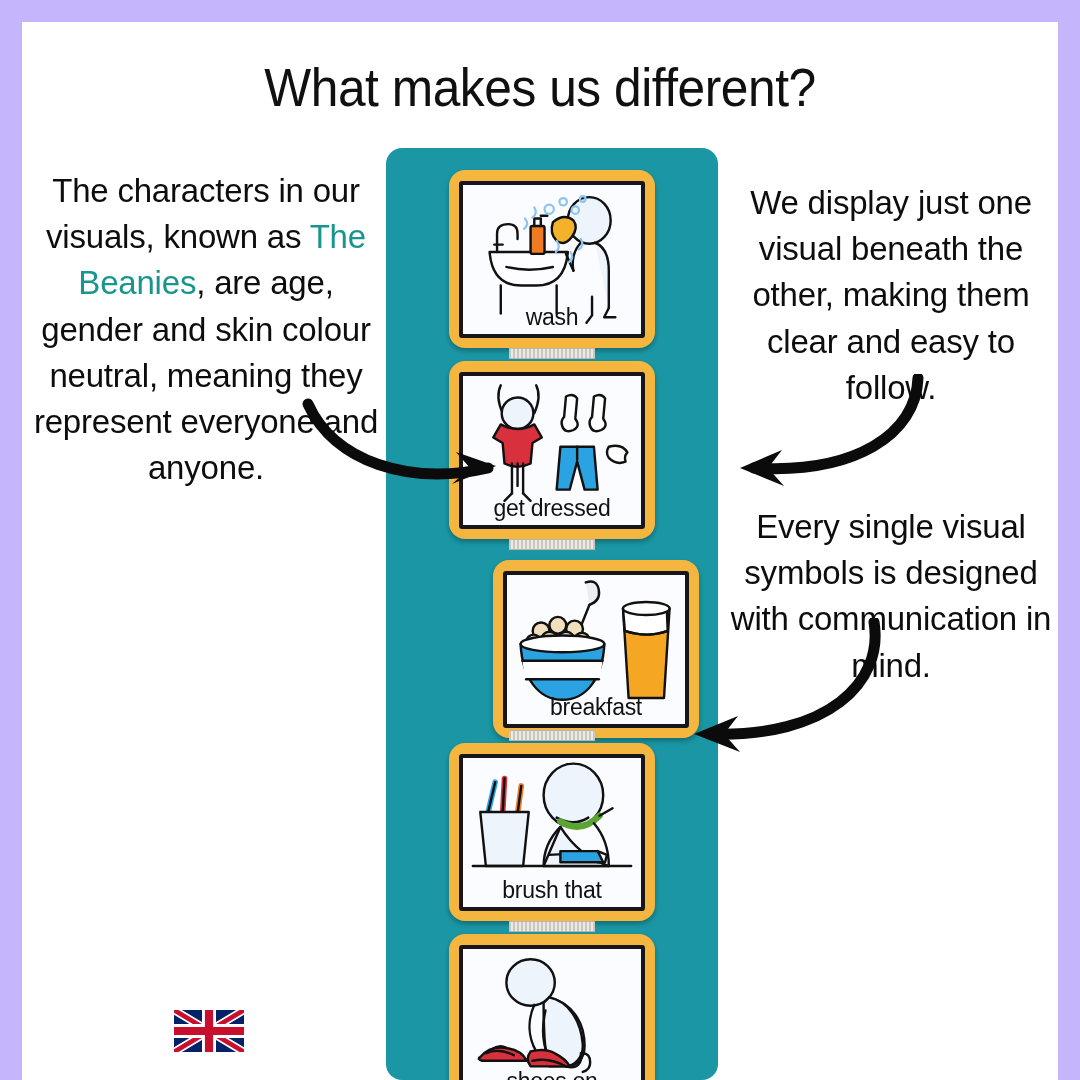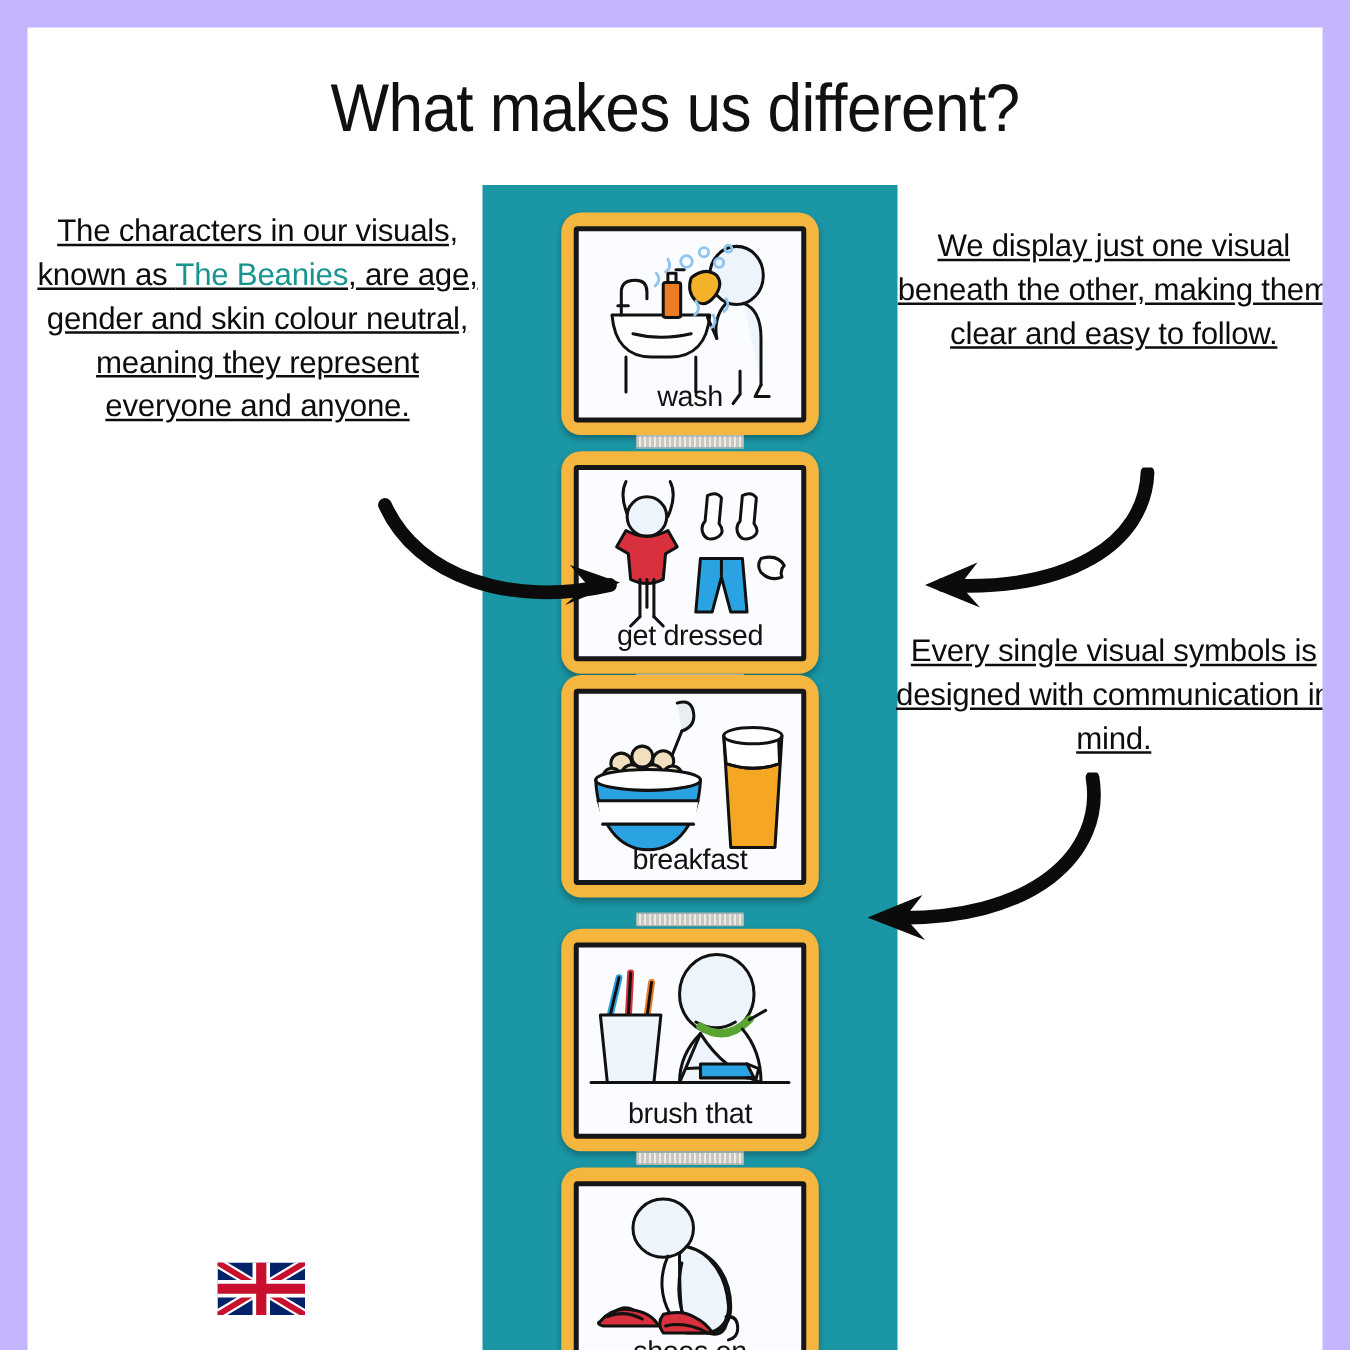--- a/index.html
+++ b/index.html
@@ -36,20 +36,21 @@
     transform:scaleX(0.92);
     white-space:nowrap;
   }
 
   
   #strip{
     position:absolute;
     left:364px;top:126px;
     width:332px;height:932px;
     background:#1a96a4;
+    border-radius:16px;
   }
   .card{
     position:absolute;
     left:50%;
     transform:translateX(-50%);
     width:206px;height:178px;
     background:#f4b63f;
     border-radius:16px;
     box-shadow:0 3px 5px rgba(0,0,0,.28);
     box-sizing:border-box;
@@ -81,25 +82,24 @@
     background:
       repeating-linear-gradient(90deg,#c9c7c0 0 2px,#eceae4 2px 4px);
     border-top:1px solid #b8b6af;
     border-bottom:1px solid #b8b6af;
   }
 
   
   .para{
     position:absolute;
     text-align:center;
-    font-size:25px;
+    font-size:33px;
     line-height:1.40;
     color:#0d0d0d;
     letter-spacing:-0.2px;
-    text-decoration:underline;
   }
   .brand{color:#18958f;}
 
   #p-left-1{left:6px;top:146px;width:356px;}
   #p-left-2{left:26px;top:624px;width:320px;}
   #p-right-1{left:696px;top:130px;width:346px;margin-top:28px;}
   #p-right-2{left:694px;top:482px;width:350px;}
   #p-right-3{left:700px;top:752px;width:340px;}
 
   #uk-flag{
@@ -193,21 +193,21 @@
               <path d="M122 90 V76"></path>
 
               <path d="M156 76 q14 -4 20 6 q-4 4 -2 10 q-10 4 -18 -4 q-4 -6 0 -12 Z" fill="#fff"></path>
             </g>
           </svg>
           <div class="card-label">get dressed</div>
         </div>
       </div>
       <div class="velcro" style="top:391px;"></div>
 
-      <div class="card" style="top:392px;">
+      <div class="card" style="top:412px;margin-left:44px;">
         <div class="card-inner">
           <svg class="art" viewBox="0 0 190 160">
             <g fill="none" stroke="#111" stroke-width="2.6" stroke-linecap="round" stroke-linejoin="round">
 
               <path d="M84 8 q12 -4 14 8 q2 12 -10 16" fill="#e9eef5"></path>
               <path d="M88 32 L72 72"></path>
 
               <g fill="#f0e0bd">
                 <circle cx="36" cy="60" r="9"></circle>
                   <circle cx="54" cy="54" r="9"></circle>

